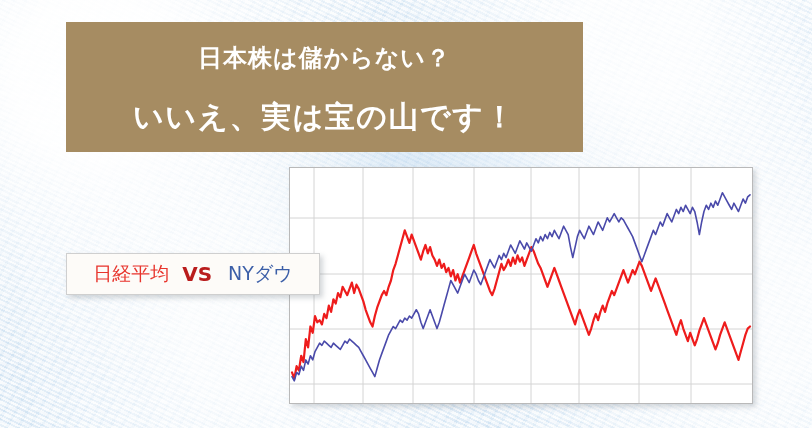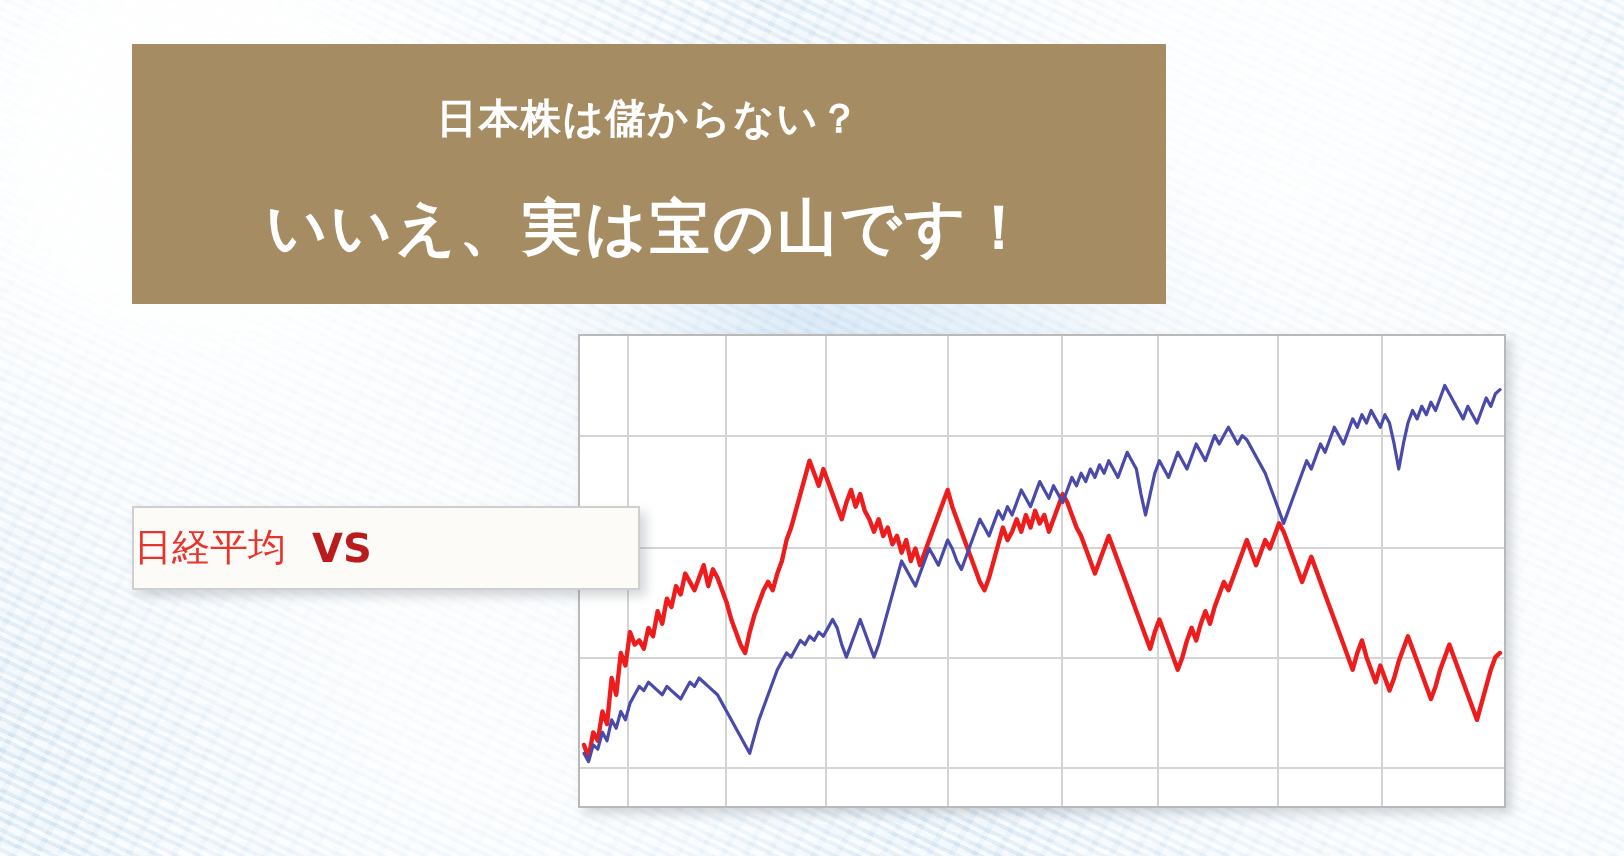--- a/index.html
+++ b/index.html
@@ -57,21 +57,21 @@
     background-color: #a68c62;
     display: flex;
     flex-direction: column;
     align-items: center;
     justify-content: center;
     box-sizing: border-box;
     padding-top: 4px;
   }
   #title-line-1 {
     color: #ffffff;
-    font-size: 20px;
+    font-size: 24px;
     font-weight: bold;
     letter-spacing: 1px;
     line-height: 1.1;
     margin-bottom: 28px;
     text-align: center;
     white-space: nowrap;
   }
   #title-line-2 {
     color: #ffffff;
     font-size: 30px;
@@ -104,21 +104,21 @@
     position: absolute;
     left: 66px;
     top: 253px;
     width: 254px;
     height: 42px;
     background: #fdfbf8;
     border: 1px solid #cfcfcf;
     box-sizing: border-box;
     display: flex;
     align-items: center;
-    justify-content: flex-start;
+    justify-content: center;
     box-shadow: 3px 3px 5px rgba(120,130,140,0.32);
   }
   .legend-text {
     font-size: 19px;
     font-weight: 500;
     white-space: nowrap;
   }
   #legend-nikkei { color: #e8342c; }
   #legend-vs     { color: #b91c1c; margin: 0 9px 0 13px; font-weight: bold; font-size: 20px; }
   #legend-dow    { color: #3c5fa8; margin-left: 7px; }
@@ -157,15 +157,16 @@
       <g id="series-paths">
           <polyline points="2.00,204.46 4.30,210.73 6.60,198.19 8.90,202.37 11.21,187.74 13.51,194.01 15.81,171.02 18.11,179.38 20.41,158.48 22.71,164.75 25.02,148.03 27.32,154.30 29.62,152.21 31.92,156.39 34.22,145.94 36.52,150.12 38.82,137.58 41.13,143.85 43.43,131.31 45.73,135.49 48.03,125.04 50.33,129.22 52.63,118.77 54.93,122.95 57.24,127.13 59.54,120.86 61.84,114.59 64.14,125.04 66.44,116.68 68.74,120.86 71.05,127.13 73.35,133.40 75.65,141.76 77.95,148.03 80.25,154.30 82.55,158.48 84.85,148.03 87.16,139.67 89.46,133.40 91.76,127.13 94.06,122.95 96.36,127.13 98.66,118.77 100.96,112.50 103.27,102.05 105.57,95.78 107.87,87.42 110.17,79.06 112.47,70.70 114.77,62.34 117.08,68.61 119.38,74.88 121.68,66.52 123.98,72.79 126.28,79.06 128.58,85.33 130.88,91.60 133.19,83.24 135.49,76.97 137.79,85.33 140.09,79.06 142.39,87.42 144.69,91.60 146.99,97.87 149.30,91.60 151.60,99.96 153.90,95.78 156.20,104.14 158.50,99.96 160.80,108.32 163.11,102.05 165.41,112.50 167.71,106.23 170.01,114.59 172.31,108.32 174.61,102.05 176.91,95.78 179.22,89.51 181.52,83.24 183.82,76.97 186.12,85.33 188.42,91.60 190.72,97.87 193.03,104.14 195.33,110.41 197.63,116.68 199.93,122.95 202.23,127.13 204.53,120.86 206.83,112.50 209.14,104.14 211.44,95.78 213.74,102.05 216.04,97.87 218.34,91.60 220.64,97.87 222.94,89.51 225.25,95.78 227.55,87.42 229.85,93.69 232.15,89.51 234.45,97.87 236.75,91.60 239.06,85.33 241.36,79.06 243.66,83.24 245.96,89.51 248.26,95.78 250.56,99.96 252.86,106.23 255.17,112.50 257.47,118.77 259.77,112.50 262.07,106.23 264.37,99.96 266.67,106.23 268.97,112.50 271.28,118.77 273.58,125.04 275.88,131.31 278.18,137.58 280.48,143.85 282.78,150.12 285.09,156.39 287.39,148.03 289.69,141.76 291.99,148.03 294.29,154.30 296.59,160.57 298.89,166.84 301.20,160.57 303.50,152.21 305.80,145.94 308.10,152.21 310.40,143.85 312.70,137.58 315.01,143.85 317.31,135.49 319.61,129.22 321.91,122.95 324.21,127.13 326.51,120.86 328.81,114.59 331.12,108.32 333.42,102.05 335.72,108.32 338.02,114.59 340.32,108.32 342.62,102.05 344.92,106.23 347.23,99.96 349.53,93.69 351.83,97.87 354.13,104.14 356.43,110.41 358.73,116.68 361.04,122.95 363.34,116.68 365.64,110.41 367.94,116.68 370.24,122.95 372.54,129.22 374.84,135.49 377.15,141.76 379.45,148.03 381.75,154.30 384.05,160.57 386.35,166.84 388.65,158.48 390.95,152.21 393.26,160.57 395.56,166.84 397.86,173.11 400.16,164.75 402.46,171.02 404.76,177.29 407.07,171.02 409.37,162.66 411.67,156.39 413.97,150.12 416.27,156.39 418.57,162.66 420.87,168.93 423.18,175.20 425.48,181.47 427.78,175.20 430.08,166.84 432.38,160.57 434.68,154.30 436.98,160.57 439.29,166.84 441.59,173.11 443.89,179.38 446.19,185.65 448.49,191.92 450.79,183.56 453.10,175.20 455.40,166.84 457.70,160.57 460.00,158.48" fill="none" stroke="#ee1c1c" stroke-width="2.2" stroke-linejoin="round" stroke-linecap="round"></polyline>
           <polyline points="2.00,208.64 4.30,212.82 6.60,204.46 8.90,206.55 11.21,198.19 13.51,202.37 15.81,191.92 18.11,196.10 20.41,187.74 22.71,191.92 25.02,183.56 27.32,179.38 29.62,175.20 31.92,177.29 34.22,173.11 36.52,175.20 38.82,177.29 41.13,179.38 43.43,175.20 45.73,177.29 48.03,179.38 50.33,181.47 52.63,177.29 54.93,173.11 57.24,175.20 59.54,171.02 61.84,173.11 64.14,175.20 66.44,177.29 68.74,179.38 71.05,183.56 73.35,187.74 75.65,191.92 77.95,196.10 80.25,200.28 82.55,204.46 84.85,208.64 87.16,200.28 89.46,191.92 91.76,185.65 94.06,179.38 96.36,173.11 98.66,166.84 100.96,162.66 103.27,158.48 105.57,160.57 107.87,156.39 110.17,152.21 112.47,154.30 114.77,150.12 117.08,152.21 119.38,148.03 121.68,150.12 123.98,145.94 126.28,141.76 128.58,145.94 130.88,154.30 133.19,160.57 135.49,154.30 137.79,148.03 140.09,141.76 142.39,148.03 144.69,154.30 146.99,160.57 149.30,154.30 151.60,145.94 153.90,137.58 156.20,129.22 158.50,120.86 160.80,112.50 163.11,116.68 165.41,120.86 167.71,125.04 170.01,118.77 172.31,112.50 174.61,106.23 176.91,110.41 179.22,114.59 181.52,108.32 183.82,102.05 186.12,106.23 188.42,112.50 190.72,116.68 193.03,110.41 195.33,104.14 197.63,97.87 199.93,91.60 202.23,95.78 204.53,99.96 206.83,93.69 209.14,87.42 211.44,91.60 213.74,85.33 216.04,89.51 218.34,83.24 220.64,76.97 222.94,81.15 225.25,85.33 227.55,79.06 229.85,72.79 232.15,76.97 234.45,81.15 236.75,74.88 239.06,79.06 241.36,83.24 243.66,76.97 245.96,70.70 248.26,74.88 250.56,68.61 252.86,72.79 255.17,66.52 257.47,70.70 259.77,64.43 262.07,68.61 264.37,62.34 266.67,66.52 268.97,70.70 271.28,64.43 273.58,58.16 275.88,62.34 278.18,66.52 280.48,79.06 282.78,89.51 285.09,79.06 287.39,68.61 289.69,62.34 291.99,66.52 294.29,70.70 296.59,64.43 298.89,58.16 301.20,62.34 303.50,66.52 305.80,60.25 308.10,53.98 310.40,58.16 312.70,62.34 315.01,56.07 317.31,49.80 319.61,53.98 321.91,49.80 324.21,45.62 326.51,49.80 328.81,53.98 331.12,49.80 333.42,51.89 335.72,56.07 338.02,60.25 340.32,64.43 342.62,68.61 344.92,74.88 347.23,81.15 349.53,87.42 351.83,93.69 354.13,87.42 356.43,81.15 358.73,74.88 361.04,68.61 363.34,62.34 365.64,66.52 367.94,60.25 370.24,53.98 372.54,58.16 374.84,51.89 377.15,45.62 379.45,49.80 381.75,53.98 384.05,47.71 386.35,41.44 388.65,45.62 390.95,39.35 393.26,43.53 395.56,37.26 397.86,41.44 400.16,45.62 402.46,39.35 404.76,43.53 407.07,53.98 409.37,66.52 411.67,53.98 413.97,43.53 416.27,37.26 418.57,41.44 420.87,35.17 423.18,39.35 425.48,33.08 427.78,37.26 430.08,30.99 432.38,24.72 434.68,28.90 436.98,33.08 439.29,37.26 441.59,41.44 443.89,35.17 446.19,39.35 448.49,43.53 450.79,37.26 453.10,30.99 455.40,35.17 457.70,28.90 460.00,26.81" fill="none" stroke="#4a4aaa" stroke-width="1.6" stroke-linejoin="round" stroke-linecap="round"></polyline>
         </g>
     </svg>
   </div>
 
   <div id="legend-box">
     <span class="legend-text" id="legend-nikkei">日経平均</span>
     <span class="legend-text" id="legend-vs">VS</span>
+    <span class="legend-text" id="legend-dow">NYダウ</span>
   </div>
 
 </div>
 
 </body></html>

